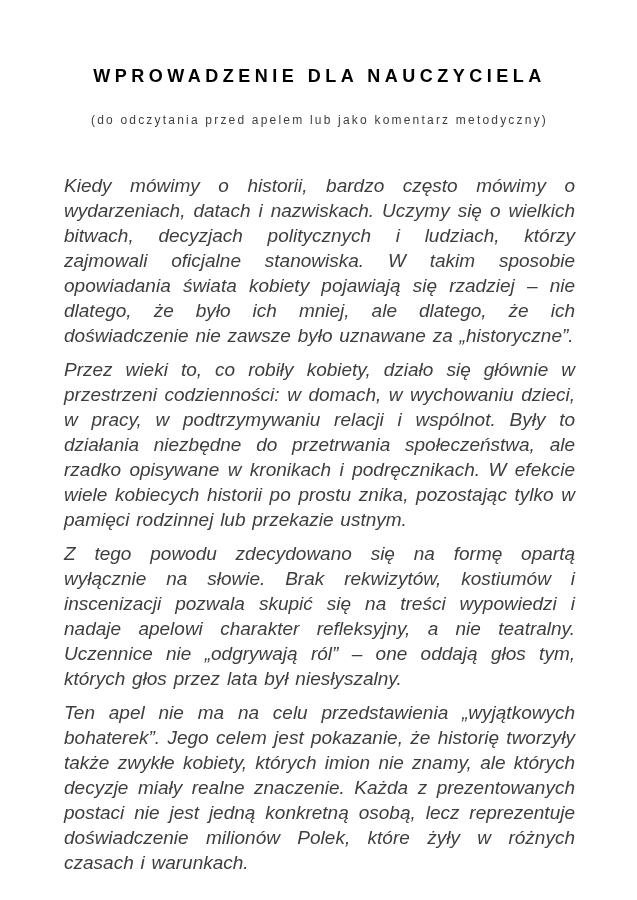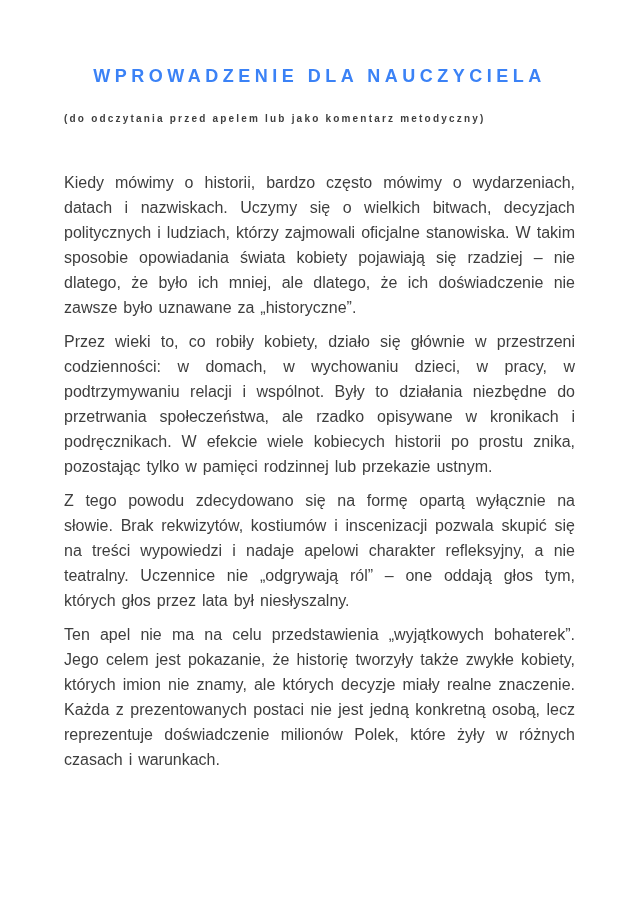--- a/index.html
+++ b/index.html
@@ -20,38 +20,40 @@
       height: 900px;
       padding: 66px 62px 0 64px;
       background: #ffffff;
     }
     .doc-title {
       margin: 0 0 26px 0;
       text-align: center;
       font-size: 18px;
       font-weight: 700;
       letter-spacing: 4.5px;
-      color: #3b82f6;
+      color: #000000;
       white-space: nowrap;
     }
     .doc-subtitle {
       margin: 0 0 46px 0;
-      font-size: 10px;
-      font-weight: 700;
+      text-align: center;
+      font-size: 12px;
+      font-weight: 400;
       letter-spacing: 2.2px;
       color: #3e3e3e;
       white-space: nowrap;
     }
     .doc-paragraph {
       margin: 0 0 9px 0;
       text-align: justify;
-      font-size: 16px;
+      font-size: 19px;
       line-height: 25px;
       word-spacing: 1.5px;
       color: #3e3e3e;
+      font-style: italic;
     }
   </style>
 </head>
 <body>
 
 <div class="page">
   <h1 class="doc-title">WPROWADZENIE DLA NAUCZYCIELA</h1>
 
   <div class="doc-subtitle">(do odczytania przed apelem lub jako komentarz metodyczny)</div>
 

